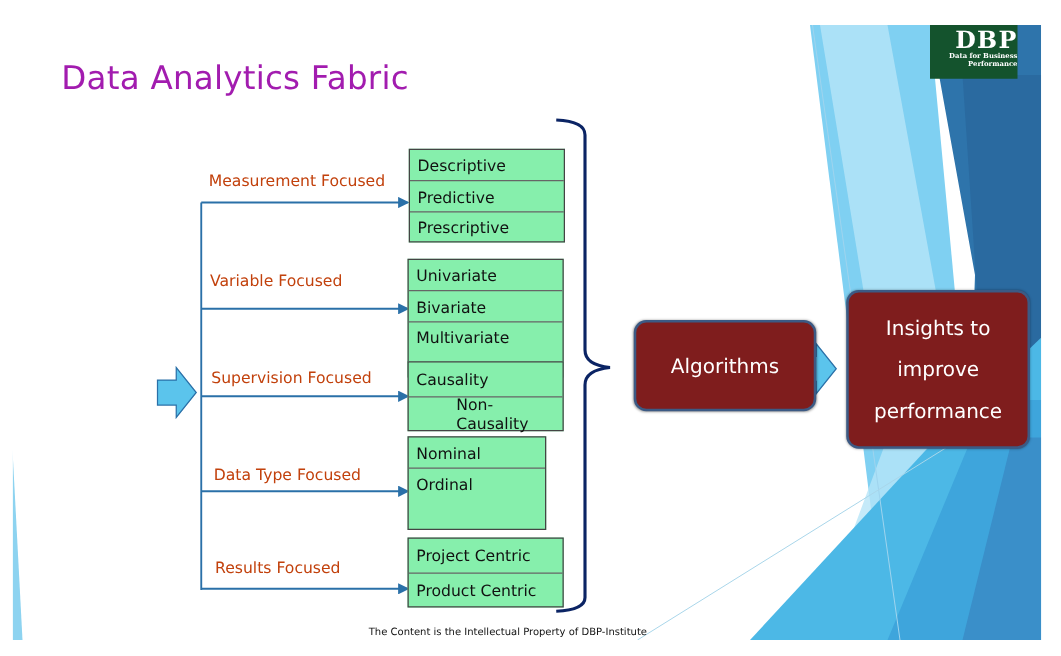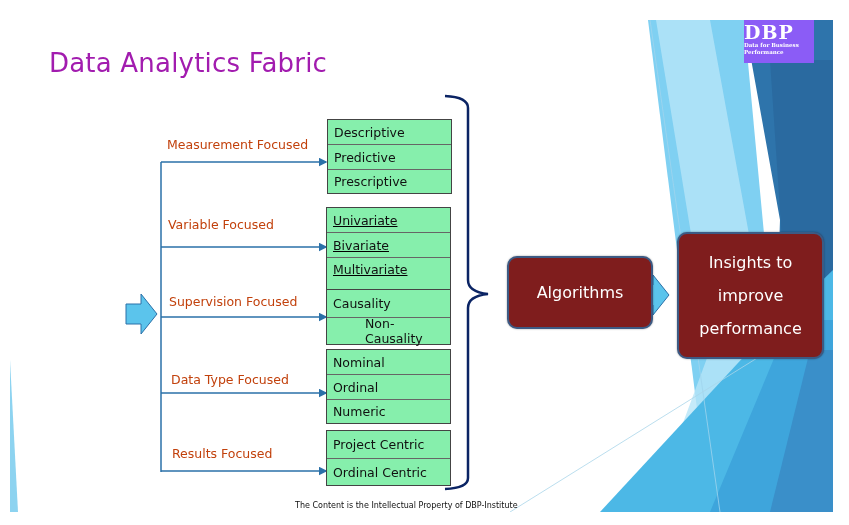--- a/index.html
+++ b/index.html
@@ -1,20 +1,20 @@
 <!DOCTYPE html>
 <html><head>
 <meta charset="utf-8">
 <style>
   html, body { margin: 0; padding: 0; background: #ffffff; }
   body { width: 849px; height: 525px; position: relative; overflow: hidden; font-family: "DejaVu Sans", sans-serif; }
   .slide { position: absolute; left: 10px; top: 20px; width: 823px; height: 492px; background: #ffffff; overflow: hidden; }
   .bg { position: absolute; left: 0; top: 0; width: 823px; height: 492px; }
   .title { position: absolute; left: 39px; top: 28px; font-size: 26px; color: #a21caf; letter-spacing: 0.2px; white-space: nowrap; }
-  .logo { position: absolute; left: 734px; top: 0; width: 70px; height: 43px; background: #8b5cf6; color: #fff; text-align: left; }
+  .logo { position: absolute; left: 734px; top: 0; width: 70px; height: 43px; background: #14532d; color: #fff; text-align: right; }
   .logo .big { font-family: "DejaVu Serif", serif; font-weight: bold; font-size: 19px; line-height: 20px; padding-top: 2px; letter-spacing: 1px; }
   .logo .small { font-family: "DejaVu Serif", serif; font-size: 5.5px; line-height: 7px; font-weight: bold; }
   .box { position: absolute; background: #7f1d1d; color: #fff; border-radius: 10px; border: 2px solid #3c5a84; box-shadow: 0 0 2px rgba(0,0,0,0.4); display: flex; align-items: center; justify-content: center; text-align: center; box-sizing: border-box; }
   .analytics { left: 6px; top: 256px; width: 107px; height: 72px; font-size: 18px; }
   .algorithms { left: 497px; top: 236px; width: 146px; height: 73px; font-size: 16px; }
   .insights { left: 667px; top: 212px; width: 147px; height: 127px; font-size: 16px; line-height: 33px; flex-direction: column; }
   .cat-label { position: absolute; font-size: 12.5px; color: #c2410c; white-space: nowrap; }
   .table { position: absolute; border: 1px solid #444; background: #86efac; box-sizing: border-box; }
   .cell { border-bottom: 1px solid #666; font-size: 12.5px; color: #111; padding-left: 6px; box-sizing: border-box; display: flex; align-items: center; }
   .cell:last-child { border-bottom: none; }
@@ -71,37 +71,36 @@
   <div class="cat-label" style="left:158px; top:197px;">Variable Focused</div>
   <div class="cat-label" style="left:159px; top:274px;">Supervision Focused</div>
   <div class="cat-label" style="left:161px; top:352px;">Data Type Focused</div>
   <div class="cat-label" style="left:162px; top:426px;">Results Focused</div>
 
   <div class="table" style="left:317px; top:99px; width:125px; height:75px;">
     <div class="cell" style="height:25px;">Descriptive</div>
     <div class="cell" style="height:25px;">Predictive</div>
     <div class="cell" style="height:23px;">Prescriptive</div>
   </div>
-  <div class="table" style="left:316px; top:187px; width:125px; height:95px;text-decoration:underline;">
+  <div class="table" style="left:316px; top:187px; width:125px; height:95px;">
     <div class="cell" style="height:25px;">Univariate</div>
     <div class="cell" style="height:25px;">Bivariate</div>
     <div class="cell" style="height:23px;">Multivariate</div>
   </div>
   <div class="table" style="left:316px; top:269px; width:125px; height:56px;">
     <div class="cell" style="height:28px;">Causality</div>
     <div class="cell" style="height:26px;margin-left:32px;">Non-Causality</div>
   </div>
-  <div class="table" style="left:316px; top:329px; width:125px; height:75px;">
+  <div class="table" style="left:316px; top:329px; width:111px; height:75px;">
     <div class="cell" style="height:25px;">Nominal</div>
     <div class="cell" style="height:25px;">Ordinal</div>
-    <div class="cell" style="height:23px;">Numeric</div>
   </div>
   <div class="table" style="left:316px; top:410px; width:125px; height:56px;">
     <div class="cell" style="height:28px;">Project Centric</div>
-    <div class="cell" style="height:26px;">Ordinal Centric</div>
+    <div class="cell" style="height:26px;">Product Centric</div>
   </div>
 
   <div class="box algorithms">
     <span>Algorithms</span>
   </div>
 
   <div class="box insights">
     <span>Insights to</span>
     <span>improve</span>
     <span>performance</span>

